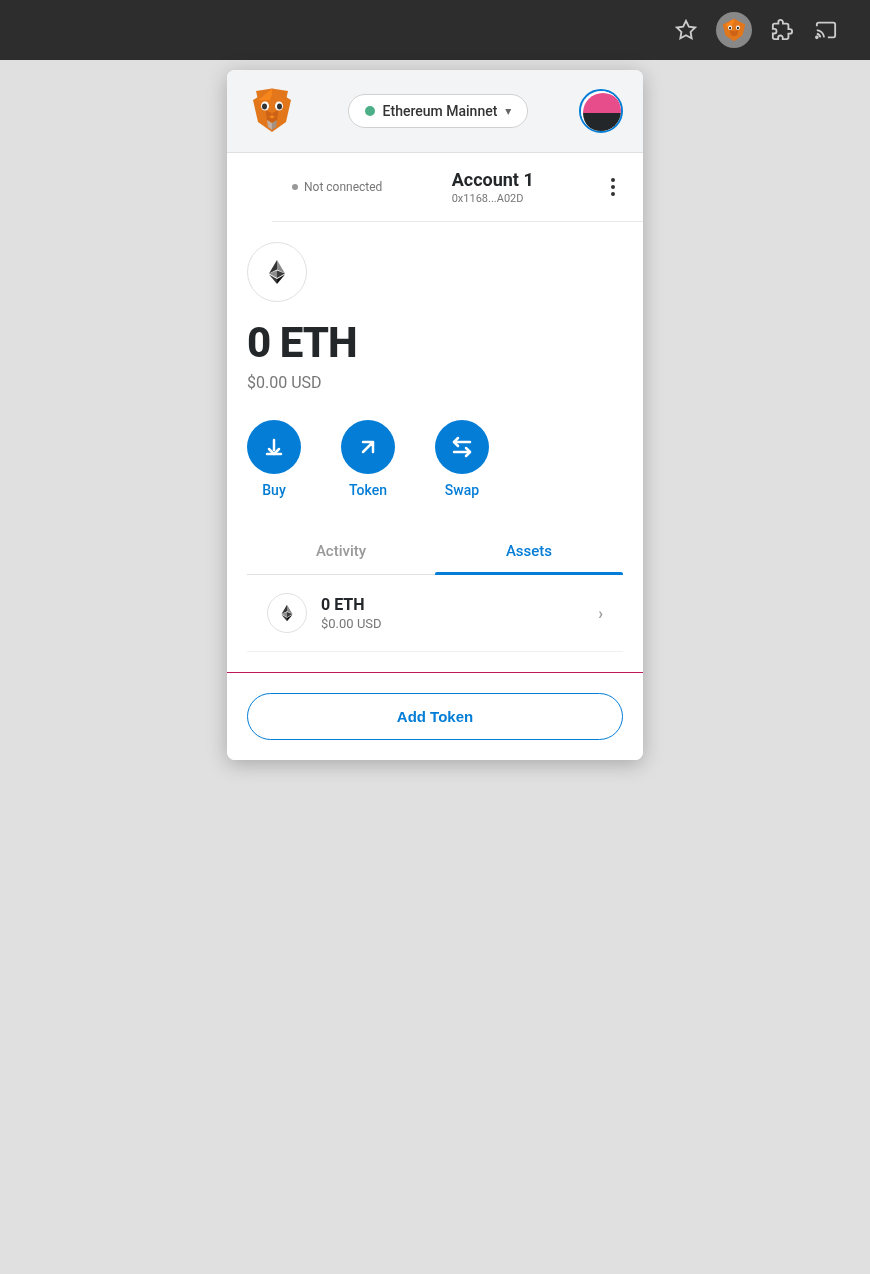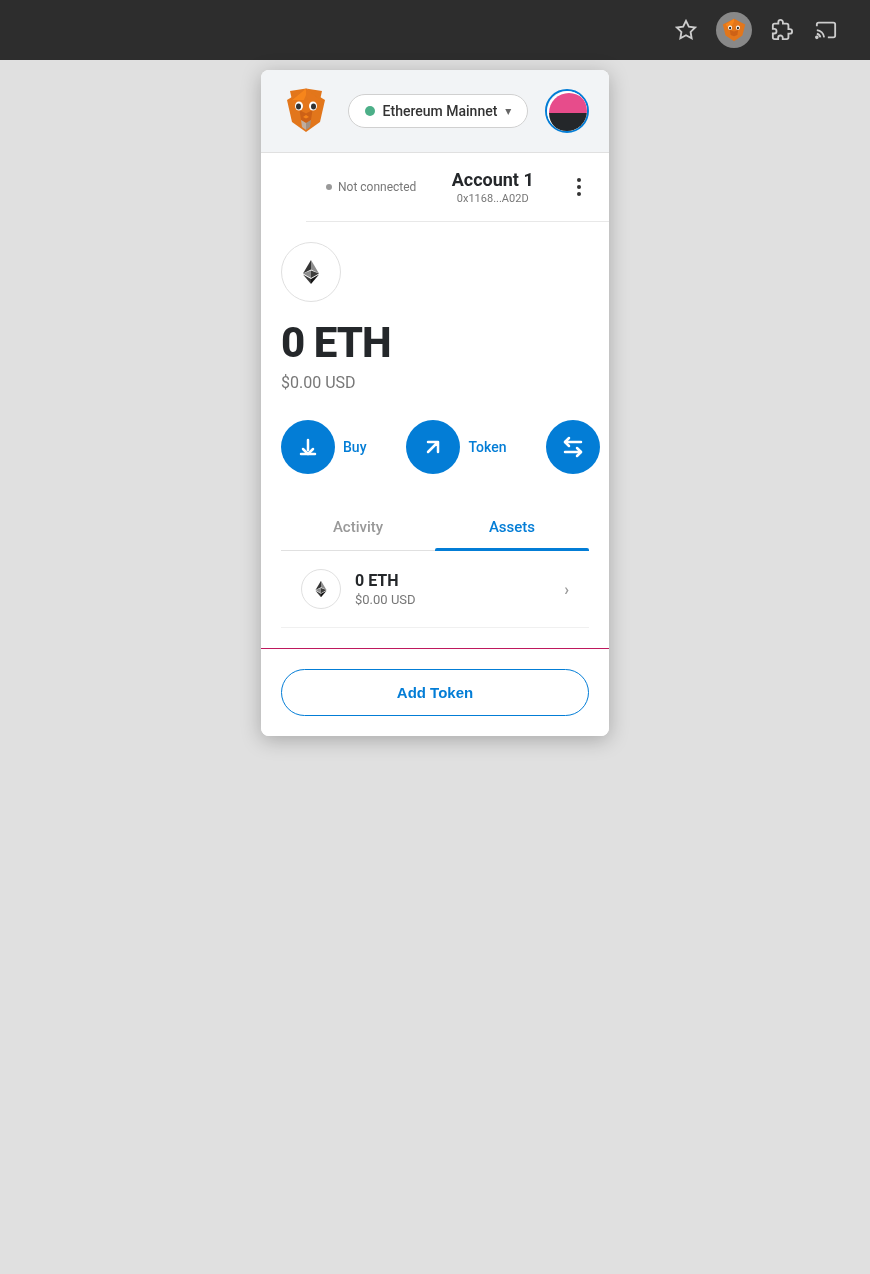--- a/index.html
+++ b/index.html
@@ -43,21 +43,21 @@
       border-radius: 50%;
       display: flex;
       align-items: center;
       justify-content: center;
       overflow: hidden;
     }
 
     
     .popup {
       background: #fff;
-      width: 348px;
+      width: 416px;
       border-radius: 8px;
       box-shadow: 0 4px 20px rgba(0,0,0,0.25);
       overflow: hidden;
       margin-top: 10px;
     }
 
     
     .popup-header {
       background: #f2f4f6;
       padding: 16px 20px;
@@ -128,21 +128,20 @@
     }
 
     .not-connected-dot {
       width: 6px;
       height: 6px;
       background: #999;
       border-radius: 50%;
     }
 
     .account-name-section {
-      text-align: center;
     }
 
     .account-name {
       font-size: 18px;
       font-weight: 700;
       color: #24272a;
     }
 
     .account-address {
       font-size: 11px;
@@ -207,21 +206,21 @@
 
     
     .action-buttons {
       display: flex;
       gap: 40px;
       margin-bottom: 30px;
     }
 
     .action-btn-wrap {
       display: flex;
-      flex-direction: row;
+      flex-direction: column;
       align-items: center;
       gap: 8px;
       cursor: pointer;
     }
 
     .action-btn-circle {
       width: 54px;
       height: 54px;
       border-radius: 50%;
       background: #037dd6;

